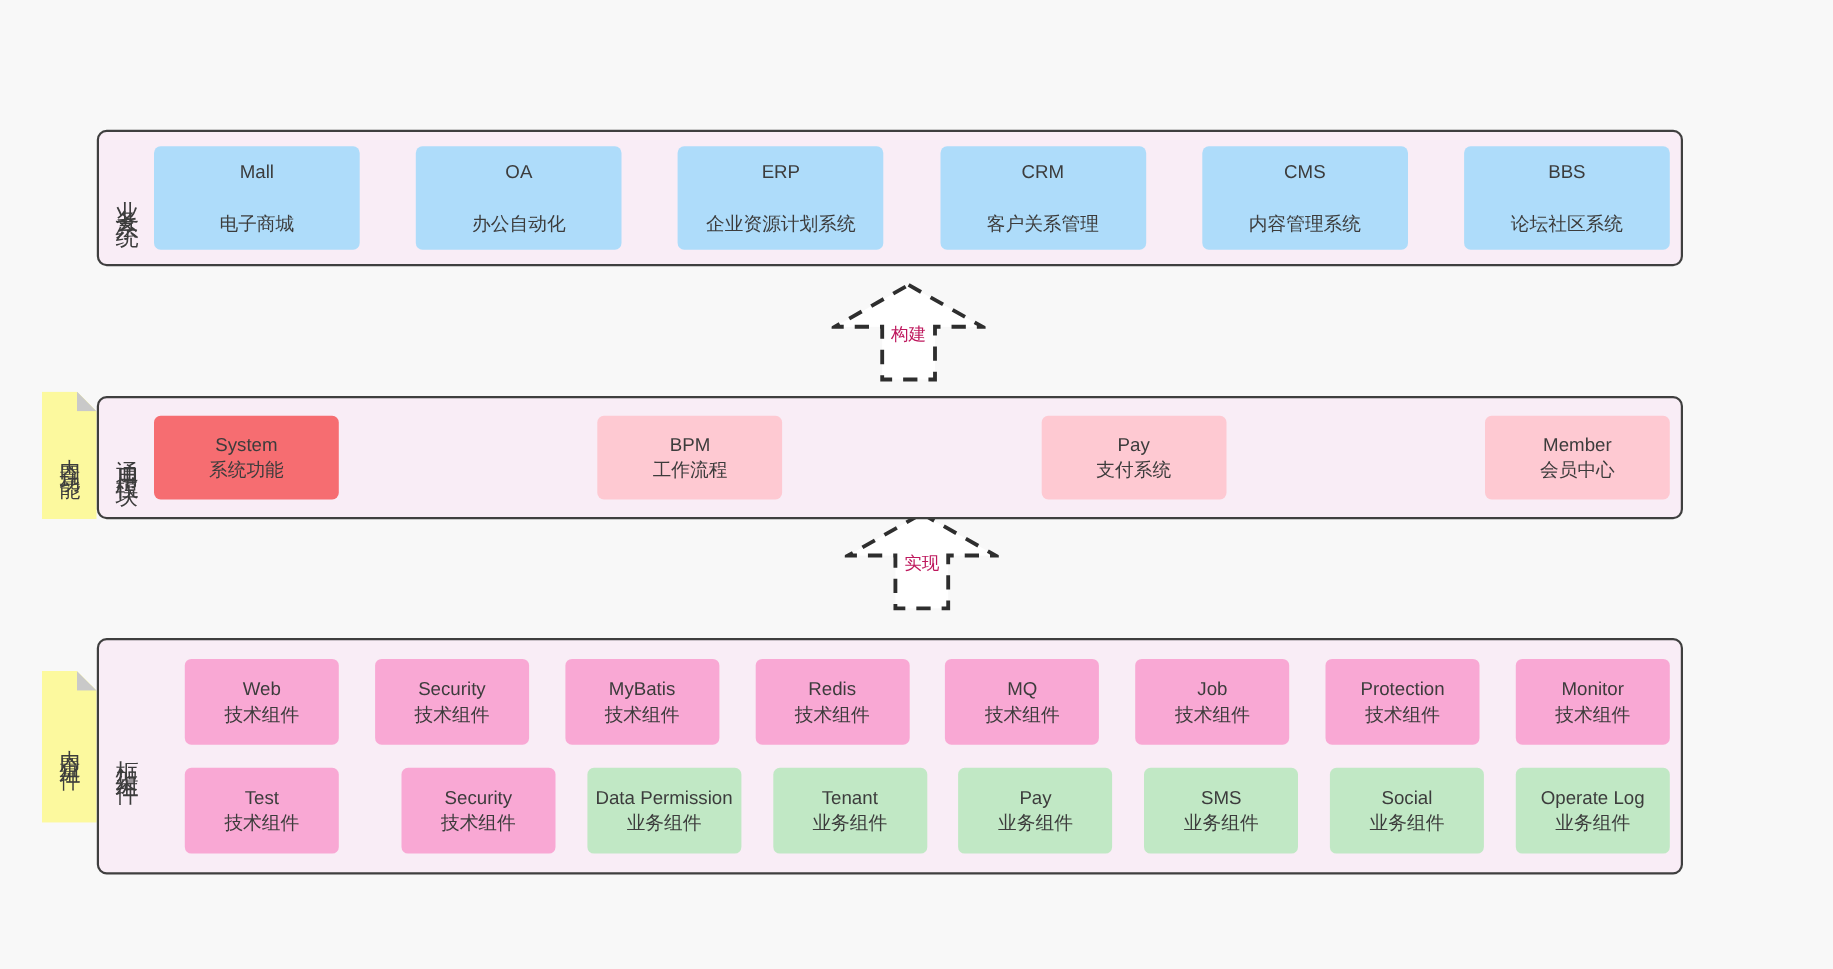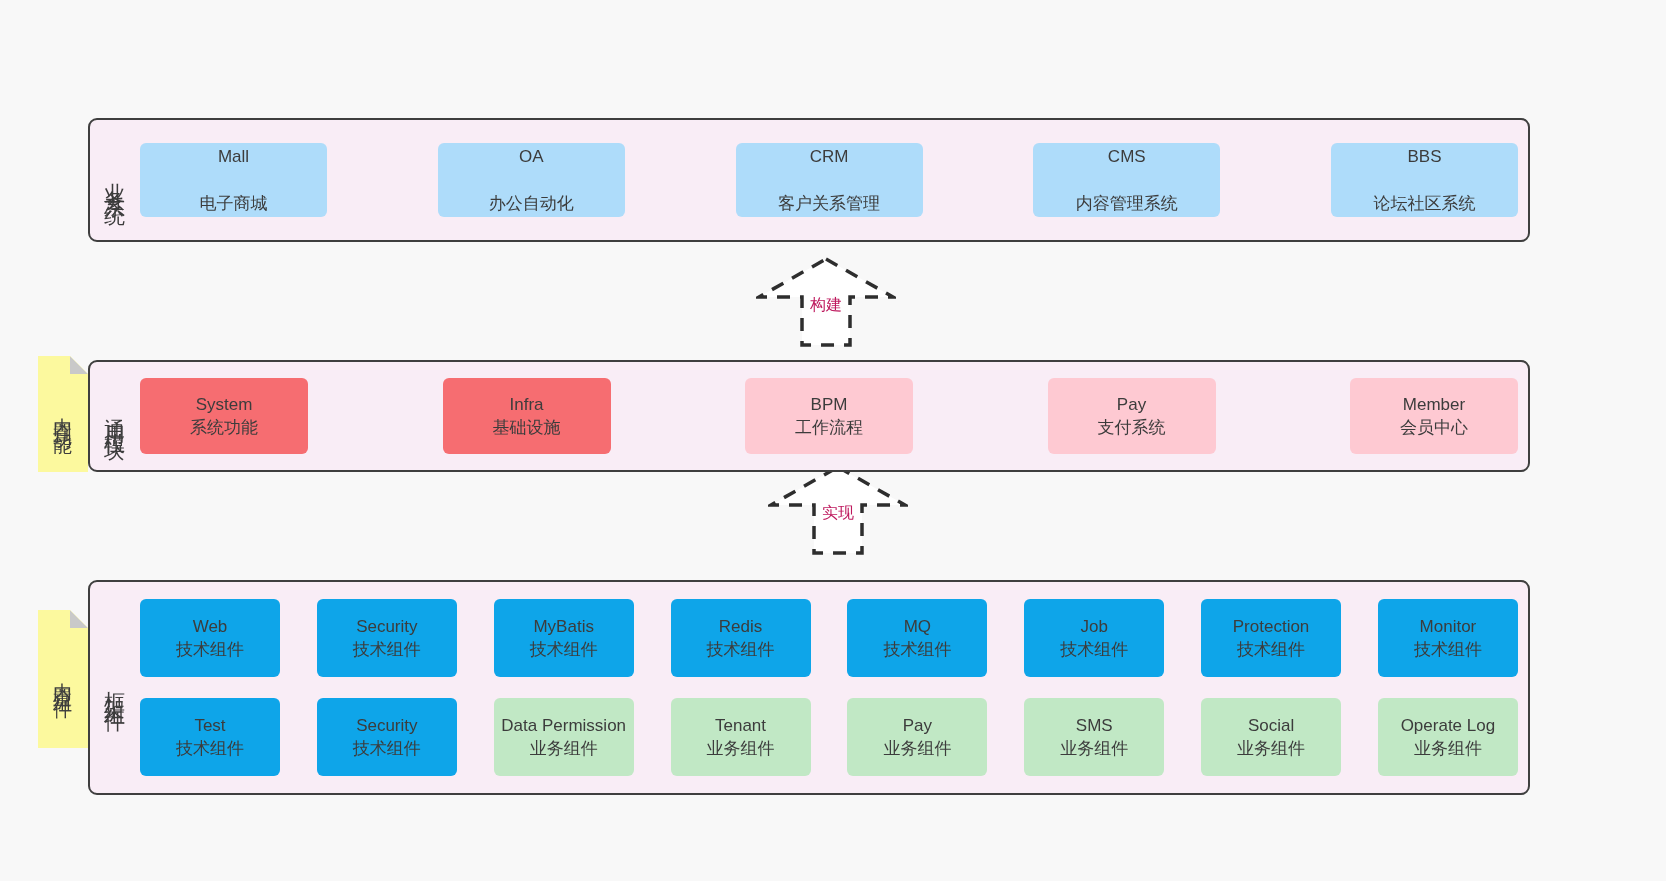--- a/index.html
+++ b/index.html
@@ -32,28 +32,28 @@
     flex:1; display:flex; flex-direction:column;
     justify-content:center; gap:21px; padding:0 10px 0 0;
   }
   .box-row { display:flex; justify-content:space-between; }
 
   .box {
     border-radius:6px; box-sizing:border-box; padding:2px 4px;
     display:flex; flex-direction:column; align-items:center; justify-content:center;
     text-align:center; font-size:17px; line-height:1.38; color:#3c3c3c;
   }
-  .panel-1 .box { width:187px; height:74px;gap:24px; }
+  .panel-1 .box { width:187px; height:94px;gap:24px; }
   .panel-2 .box { width:168px; height:76px; }
   .panel-3 .box { width:140px; height:78px; }
 
   .box--blue        { background:#aedcfa; }
   .box--red         { background:#f66d71; }
   .box--pink        { background:#fec9d2; }
-  .box--green       { background:#0ea5e9; }
+  .box--green       { background:#f9a8d4;margin-left:28px; }
   .box--green-light { background:#c1e8c5; }
 
   
   .arrow { position:absolute; width:140px; height:92px; z-index:1; }
   .arrow svg { display:block; width:140px; height:92px; }
   .arrow-1 { left:756px; top:256px; }
   .arrow-2 { left:768px; top:464px; }
   .arrow-label {
     position:absolute; left:50%; top:38px; transform:translateX(-50%);
     background:#ffffff; padding:1px 3px; font-size:16px; line-height:20px;
@@ -90,20 +90,24 @@
         <div class="box-row">
           <div class="box box--blue">
             <div>Mall</div>
             <div>电子商城</div>
           </div>
           <div class="box box--blue">
             <div>OA</div>
             <div>办公自动化</div>
           </div>
           <div class="box box--blue">
+            <div>ERP</div>
+            <div>企业资源计划系统</div>
+          </div>
+          <div class="box box--blue">
             <div>CRM</div>
             <div>客户关系管理</div>
           </div>
           <div class="box box--blue">
             <div>CMS</div>
             <div>内容管理系统</div>
           </div>
           <div class="box box--blue">
             <div>BBS</div>
             <div>论坛社区系统</div>
@@ -125,24 +129,20 @@
   </div>
 
   <div class="panel panel-2">
     <div class="side-label">通用模块</div>
     <div class="rows">
         <div class="box-row">
           <div class="box box--red">
             <div>System</div>
             <div>系统功能</div>
           </div>
-          <div class="box box--red">
-            <div>Infra</div>
-            <div>基础设施</div>
-          </div>
           <div class="box box--pink">
             <div>BPM</div>
             <div>工作流程</div>
           </div>
           <div class="box box--pink">
             <div>Pay</div>
             <div>支付系统</div>
           </div>
           <div class="box box--pink">
             <div>Member</div>

